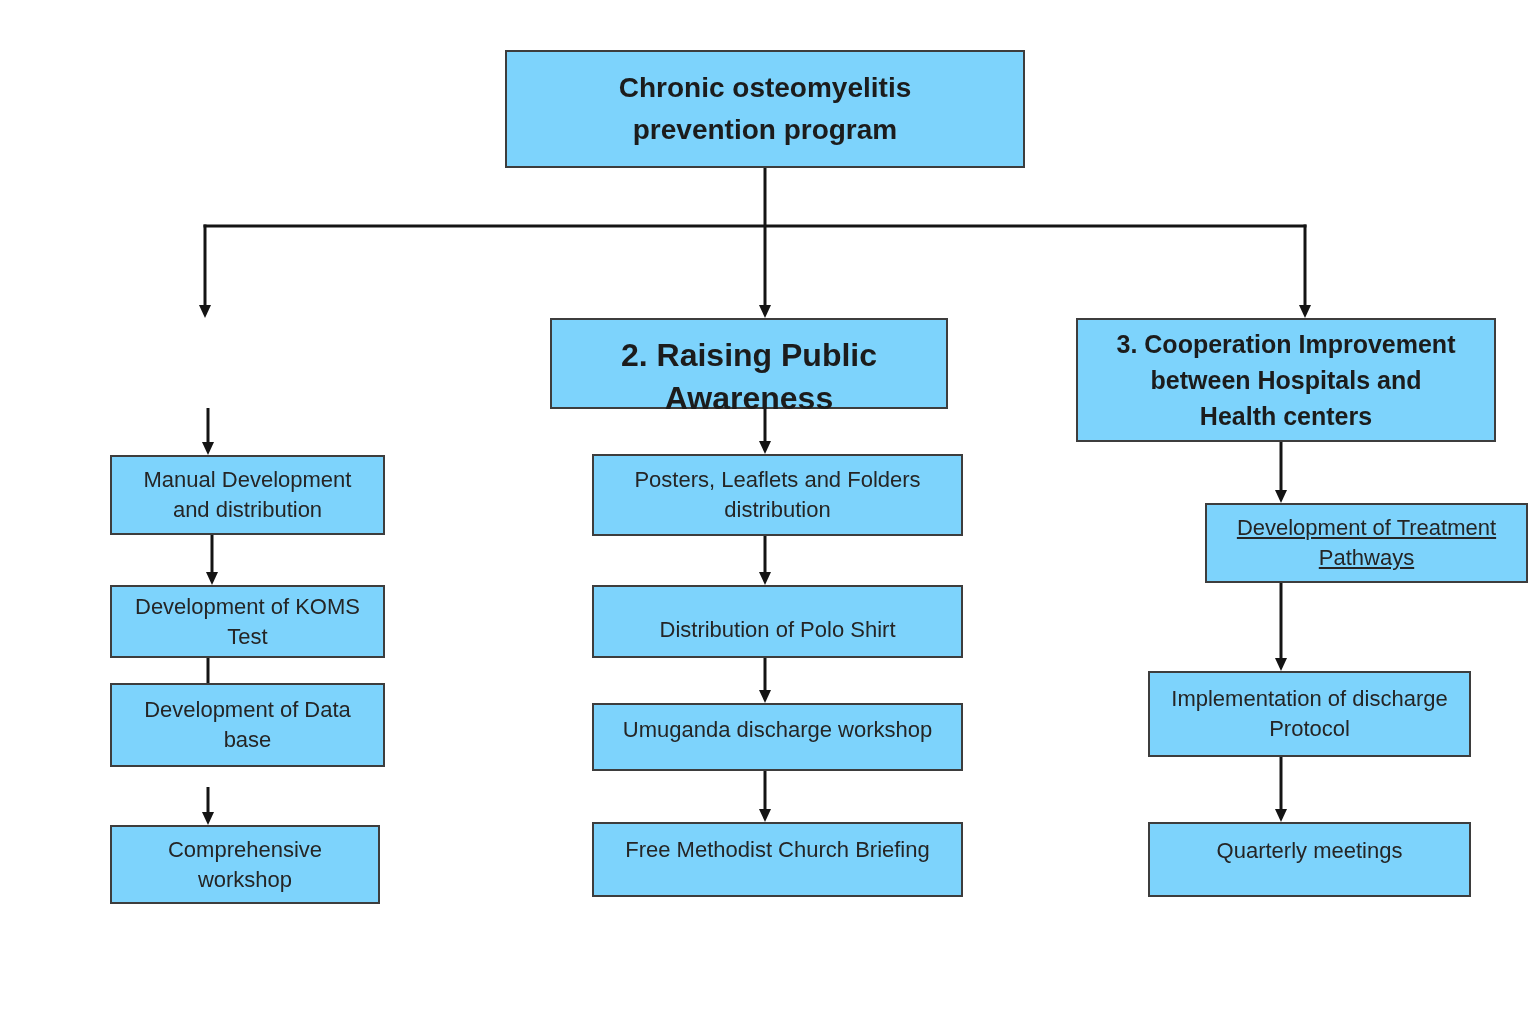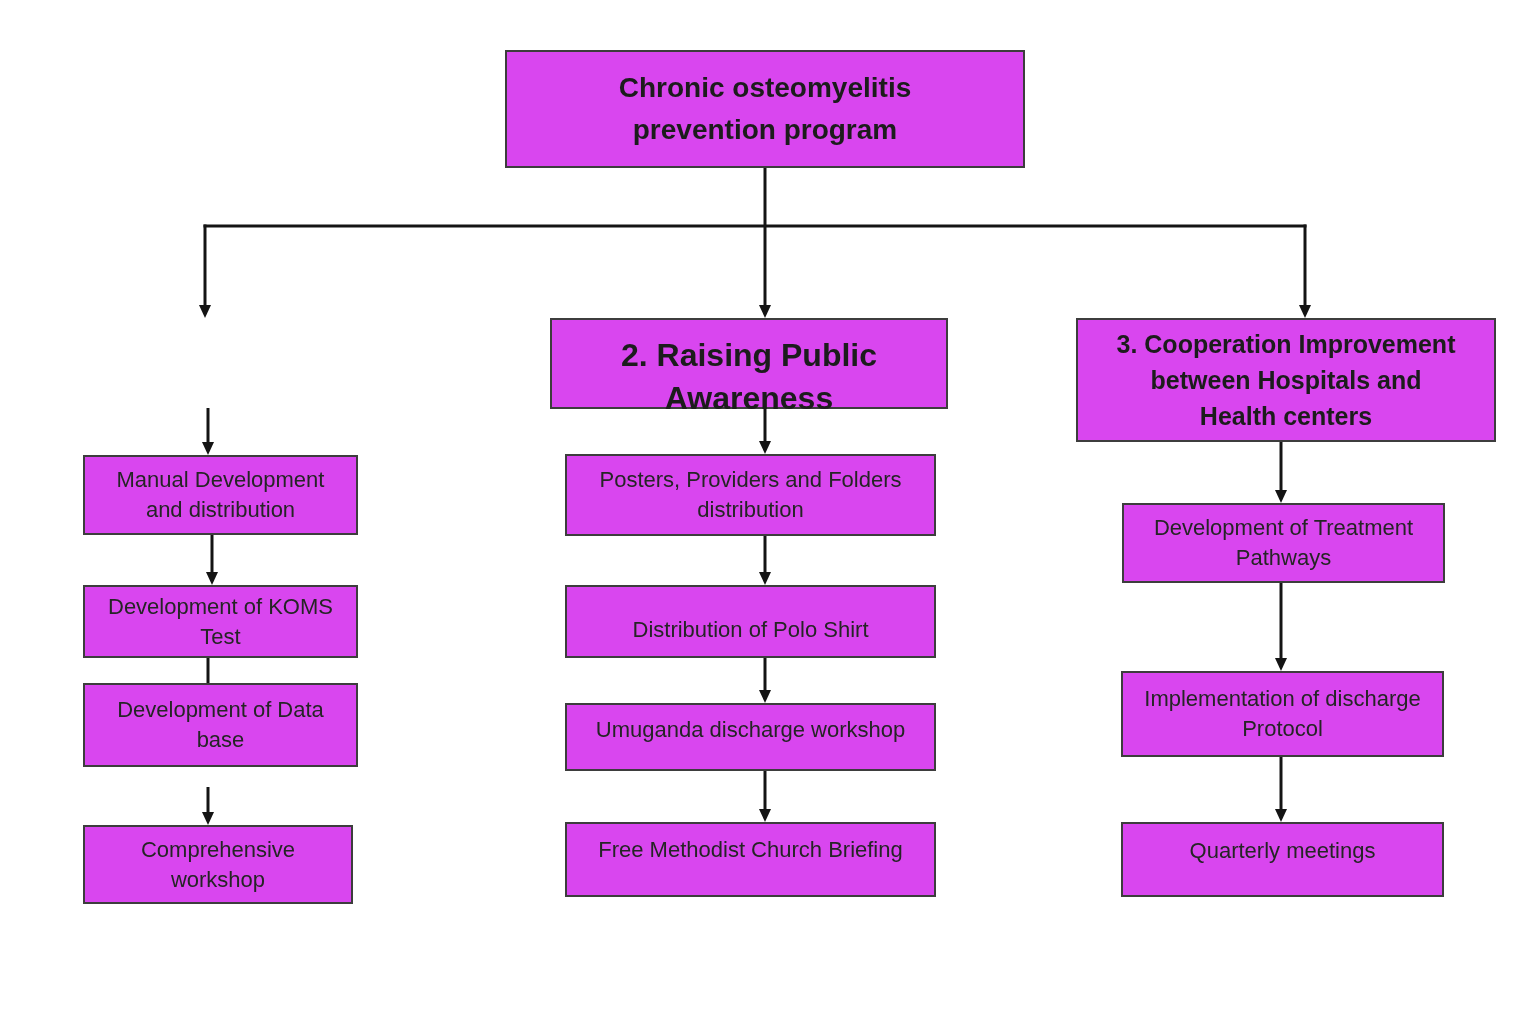--- a/index.html
+++ b/index.html
@@ -18,48 +18,48 @@
   .connector-layer {
     position: absolute;
     left: 0; top: 0;
     width: 1536px; height: 1024px;
     pointer-events: none;
   }
   .node {
     position: absolute;
     box-sizing: border-box;
     border: 2px solid #3d3d3d;
-    background: #d946ef;
+    background: #7dd3fc;
     display: flex;
     justify-content: center;
     align-items: center;
     text-align: center;
     color: #1c1c1c;
     line-height: 1.35;
   }
   .node .lbl { white-space: pre-line; }
   .top-align { align-items: flex-start; }
 
   .n-title { left: 505px; top: 50px;  width: 520px; height: 118px; font-size: 28px; font-weight: bold; line-height: 1.5; }
   .n-b1    { left: 40px;  top: 318px; width: 428px; height: 90px;  font-size: 25px; font-weight: bold; line-height: 1.45; }
   .n-b2    { left: 550px; top: 318px; width: 398px; height: 91px;  font-size: 32px; font-weight: bold; padding-top: 14px; }
   .n-b3    { left: 1076px;top: 318px; width: 420px; height: 124px; font-size: 25px; font-weight: bold; line-height: 1.45; }
 
-  .child { font-size: 22px; color: #252525; }
+  .child { font-size: 22px; color: #252525; margin-left: 27px; }
   .n-c11 { left: 83px;  top: 455px; width: 275px; height: 80px; }
   .n-c12 { left: 83px;  top: 585px; width: 275px; height: 73px; }
   .n-c13 { left: 83px;  top: 683px; width: 275px; height: 84px; text-align: center; }
   .n-c14 { left: 83px;  top: 825px; width: 270px; height: 79px; }
 
   .n-c21 { left: 565px; top: 454px; width: 371px; height: 82px; }
   .n-c22 { left: 565px; top: 585px; width: 371px; height: 73px; padding-top: 28px; }
   .n-c23 { left: 565px; top: 703px; width: 371px; height: 68px; padding-top: 10px; }
   .n-c24 { left: 565px; top: 822px; width: 371px; height: 75px; padding-top: 11px; }
 
-  .n-c31 { left: 1122px; top: 503px; width: 323px; height: 80px; }
+  .n-c31 { left: 1178px; top: 503px; width: 323px; height: 80px; text-decoration: underline; }
   .n-c32 { left: 1121px; top: 671px; width: 323px; height: 86px; }
   .n-c33 { left: 1121px; top: 822px; width: 323px; height: 75px; padding-top: 12px; }
 </style>
 </head>
 <body>
 
 <div class="canvas">
 
   <svg class="connector-layer" width="1536" height="1024" viewBox="0 0 1536 1024" xmlns="http://www.w3.org/2000/svg">
     <defs>
@@ -115,21 +115,21 @@
   <div class="node child n-c13">
     <span class="lbl">Development of Data
 base</span>
   </div>
   <div class="node child n-c14">
     <span class="lbl">Comprehensive
 workshop</span>
   </div>
 
   <div class="node child n-c21">
-    <span class="lbl">Posters, Providers and Folders
+    <span class="lbl">Posters, Leaflets and Folders
 distribution</span>
   </div>
   <div class="node child n-c22 top-align">
     <span class="lbl">Distribution of Polo Shirt</span>
   </div>
   <div class="node child n-c23 top-align">
     <span class="lbl">Umuganda discharge workshop</span>
   </div>
   <div class="node child n-c24 top-align">
     <span class="lbl">Free Methodist Church Briefing</span>

